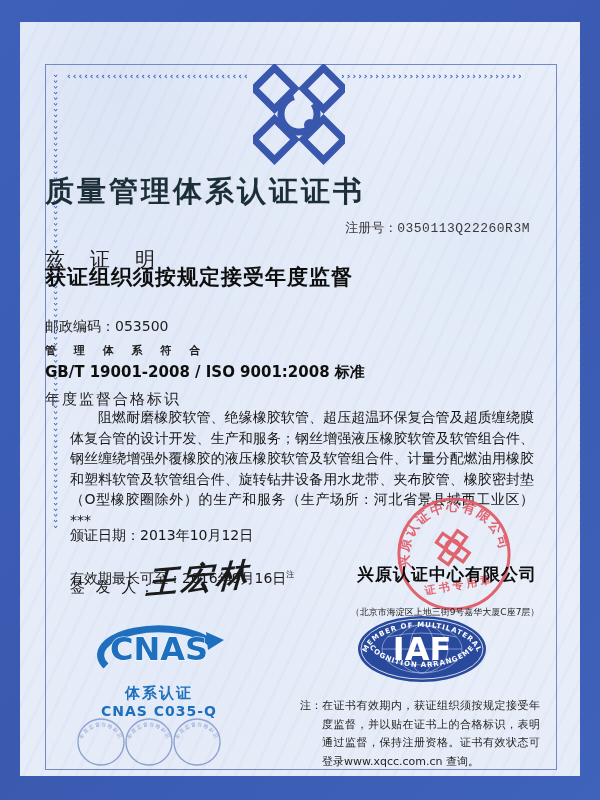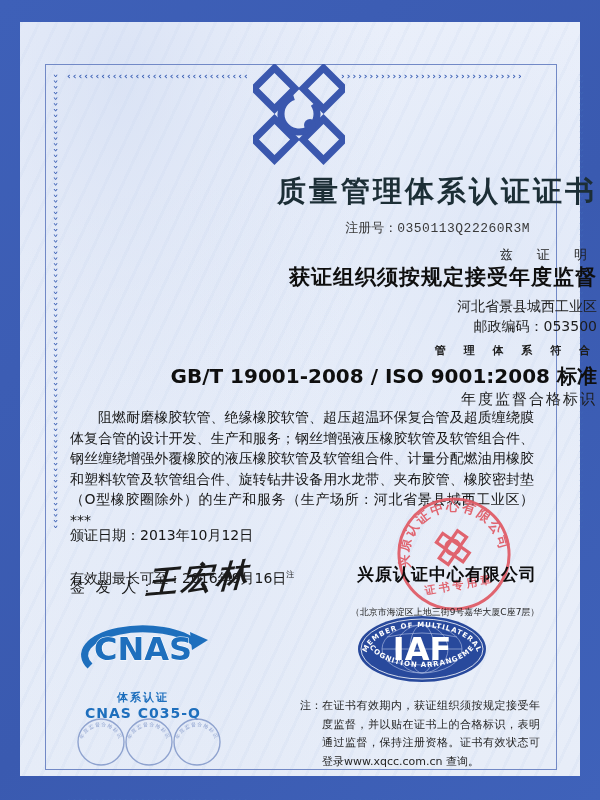--- a/index.html
+++ b/index.html
@@ -32,46 +32,46 @@
   .chv-tr{left:321px;top:49px;}  .chv-tr::before{content:"››››››››››››››››››››››››››››››››";}
   .chv-bl{left:47px;top:773px;}  .chv-bl::before{content:"››››››››››››››››››››››››››››››››";}
   .chv-br{left:321px;top:773px;} .chv-br::before{content:"‹‹‹‹‹‹‹‹‹‹‹‹‹‹‹‹‹‹‹‹‹‹‹‹‹‹‹‹‹‹‹‹";}
   .chv-v{width:716px;height:11px;transform-origin:0 0;transform:rotate(90deg);}
   .chv-l{left:41px;top:52px;}
   .chv-r{left:567px;top:52px;}
   .chv-v::before{content:"››››››››››››››››››››››››››››››››››››››››››››››››››››››››››››››››››››››››››››››››";}
 
   
   .abs{position:absolute;}
-  .ctr{left:45px;width:552px;text-align:right;}
+  .ctr{left:45px;width:552px;text-align:left;}
   .logo{left:253px;top:64px;width:92px;height:104px;}
   .title{top:172px;font-size:29px;font-weight:bold;letter-spacing:3px;color:#1c2e36;}
   .reg{top:219px;right:70px;font-size:13px;color:#3a3a3a;}
   .reg .num{font-family:"Liberation Mono","DejaVu Sans Mono",monospace;letter-spacing:.5px;margin-top:8px;}
-  .attest{top:246px;font-size:13px;color:#1d1d1d;letter-spacing:10px;}
+  .attest{top:246px;font-size:20px;color:#1d1d1d;letter-spacing:10px;font-family:Liberation Serif, serif;}
   .company{top:263px;font-size:21px;font-weight:bold;color:#0f0f0f;letter-spacing:1px;}
   .addr{top:298px;font-size:14px;color:#1d1d1d;}
   .postal{top:318px;font-size:14px;color:#1d1d1d;}
   .conform{top:343px;font-size:11px;font-weight:bold;color:#1d1d1d;letter-spacing:7px;}
-  .standard{top:363px;font-size:20px;font-weight:bold;color:#0f0f0f;}
+  .standard{top:363px;font-size:15px;font-weight:bold;color:#0f0f0f;}
   .scope-intro{top:390px;font-size:15px;color:#1d1d1d;letter-spacing:2px;}
   .scope{left:70px;top:407px;width:464px;font-size:14px;line-height:20.5px;
          color:#161616;text-align:justify;text-indent:2em;}
   .issue{top:527px;left:70px;font-size:14px;color:#161616;}
   .valid{top:569px;left:70px;font-size:14px;color:#161616;}
   .valid sup{font-size:8px;}
   .signer{top:578px;left:70px;font-size:15px;color:#161616;letter-spacing:3px;}
   .signature{left:146px;top:558px;font-size:31px;font-weight:bold;font-style:italic;
              color:#1a1a1a;transform:rotate(-5deg) skewX(-8deg);letter-spacing:4px;}
   .seal{left:394px;top:494px;width:120px;height:120px;opacity:.92;transform:rotate(-10deg);}
   .issuer-name{left:356px;top:563px;width:182px;text-align:center;
                font-size:17px;font-weight:bold;color:#0c0c0c;letter-spacing:1px;}
   .issuer-addr{left:340px;top:606px;width:210px;text-align:center;font-size:9px;color:#222;}
-  .cnas{left:68px;top:614px;width:150px;text-align:center;}
-  .cnas-line1{font-size:11px;font-weight:bold;color:#1e6fbd;letter-spacing:2px;margin-top:6px;}
+  .cnas{left:84px;top:614px;width:150px;text-align:center;}
+  .cnas-line1{font-size:15px;font-weight:bold;color:#1e6fbd;letter-spacing:2px;}
   .cnas-line2{font-size:14px;font-weight:bold;color:#1e6fbd;letter-spacing:1px;}
   .stamps{left:76px;top:715px;display:flex;}
   .stamps svg{margin-right:-2px;}
   .iaf{left:356px;top:615px;width:132px;height:68px;}
   .footnote{left:300px;top:697px;width:240px;font-size:11px;line-height:18.5px;
             color:#242424;text-align:justify;}
   .footnote .fn-body{display:block;padding-left:22px;position:relative;}
   .footnote .fn-label{position:absolute;left:0;top:0;}
 </style>
 </head>
@@ -102,21 +102,20 @@
   </svg>
 
   <div class="abs ctr title">质量管理体系认证证书</div>
 
   <div class="abs reg">
     <span>注册号：</span><span class="num">0350113Q22260R3M</span>
   </div>
 
   <div class="abs ctr attest">兹 证 明</div>
   <div class="abs ctr company">获证组织须按规定接受年度监督</div>
-  <div class="abs ctr addr">河北省景县城西工业区</div>
   <div class="abs ctr postal">
     <span>邮政编码：</span><span>053500</span>
   </div>
   <div class="abs ctr conform">管 理 体 系 符 合</div>
   <div class="abs ctr standard">GB/T 19001-2008 / ISO 9001:2008 标准</div>
   <div class="abs ctr scope-intro">年度监督合格标识</div>
   <div class="abs scope">阻燃耐磨橡胶软管、绝缘橡胶软管、超压超温环保复合管及超质缠绕膜体复合管的设计开发、生产和服务；钢丝增强液压橡胶软管及软管组合件、钢丝缠绕增强外覆橡胶的液压橡胶软管及软管组合件、计量分配燃油用橡胶和塑料软管及软管组合件、旋转钻井设备用水龙带、夹布胶管、橡胶密封垫（O型橡胶圈除外）的生产和服务（生产场所：河北省景县城西工业区）***</div>
 
   <div class="abs issue">
     <span>颁证日期：</span><span>2013年10月12日</span>

